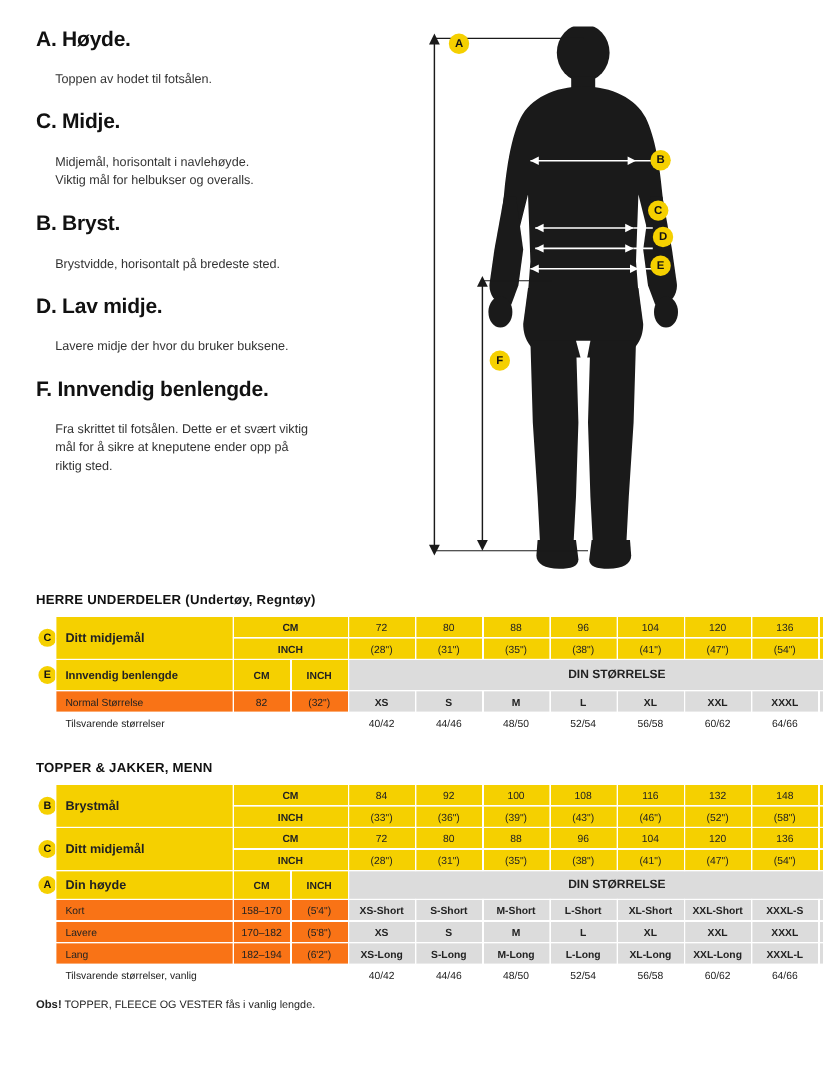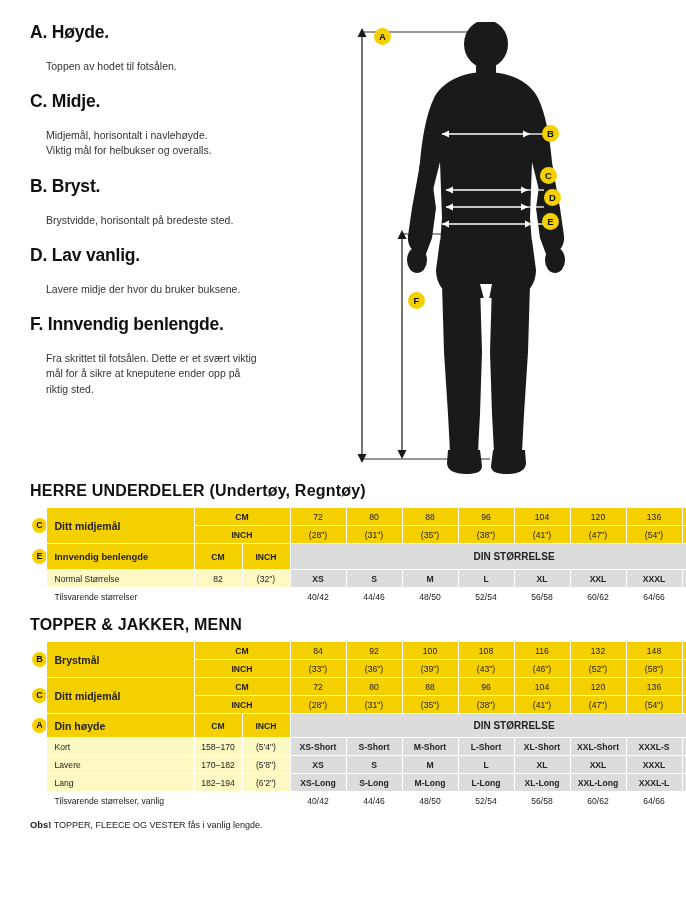--- a/index.html
+++ b/index.html
@@ -41,45 +41,45 @@
     color: #111;
     font-size: 9.5px;
     font-weight: bold;
     line-height: 17px;
     text-align: center;
   }
 
   
   .tblwrap { padding: 0 16px; }
   .caption {
-    font-size: 16px;
+    font-size: 11px;
     font-weight: bold;
     letter-spacing: 0.2px;
-    margin: 0 0 7px 14px;
+    margin: 12px 0 7px 14px;
     color: #111;
   }
   table {
     border-collapse: collapse;
     width: 654px;
     table-layout: fixed;
     margin-left: 14px;
   }
   td {
     border: 1px solid #ffffff;
     font-size: 8.6px;
     height: 18px;
     text-align: center;
     color: #222;
     padding: 0 2px;
     white-space: nowrap;
     overflow: hidden;
   }
   .y  { background: #f5d000; }
   .g  { background: #dcdcdc; }
-  .lg { background: #fef9c3; margin-top: 12px; }
+  .lg { background: #f97316; margin-top: 12px; }
   .w  { background: #ffffff; }
   .b  { font-weight: bold; }
   .lft { text-align: left; padding-left: 8px; }
   .big { font-size: 10.5px; font-weight: bold; }
   .med { font-size: 9.4px; font-weight: bold; }
   .letter-cell {
     width: 16px; border: none; background: #fff;
     font-size: 9.5px; font-weight: bold; text-align: center;
   }
   .dot {
@@ -118,21 +118,21 @@
       </div>
 
       <div class="def">
         <h3>B. Bryst.</h3>
         <p>
           <span>Brystvidde, horisontalt på bredeste sted.</span>
         </p>
       </div>
 
       <div class="def">
-        <h3>D. Lav vanlig.</h3>
+        <h3>D. Lav midje.</h3>
         <p>
           <span>Lavere midje der hvor du bruker buksene.</span>
         </p>
       </div>
 
 
       <div class="def">
         <h3>F. Innvendig benlengde.</h3>
         <p>
           <span>Fra skrittet til fotsålen. Dette er et svært viktig</span><br>

